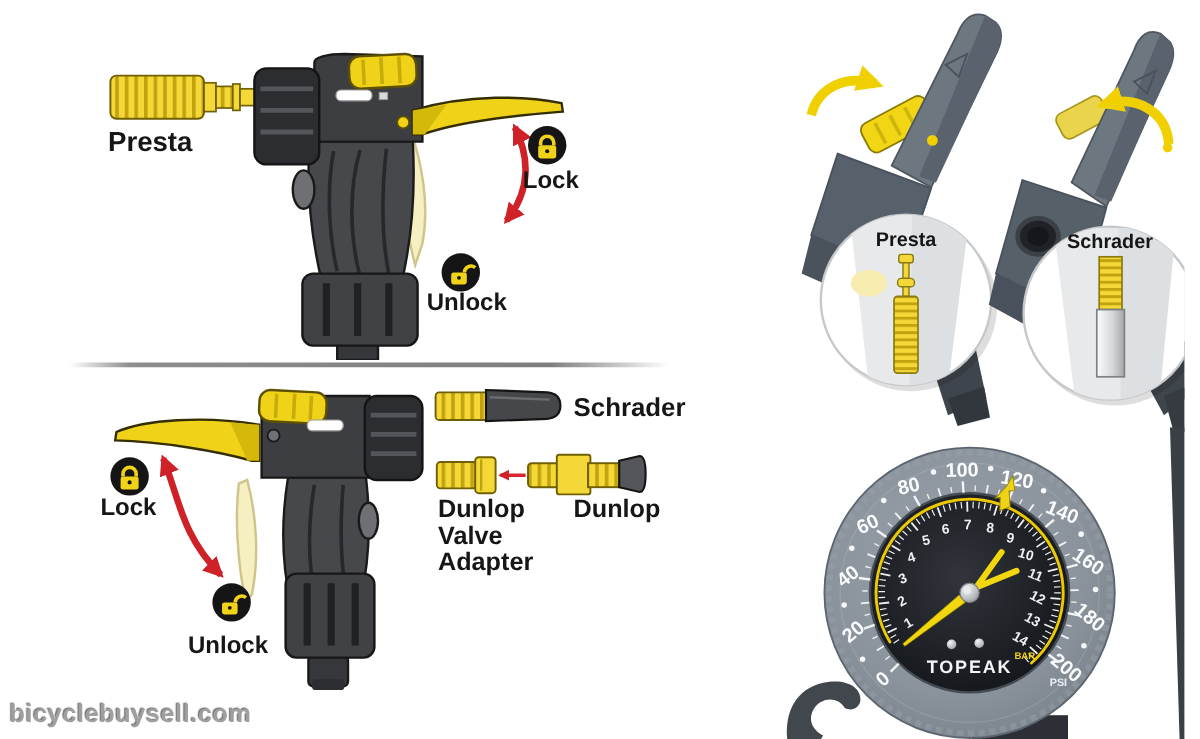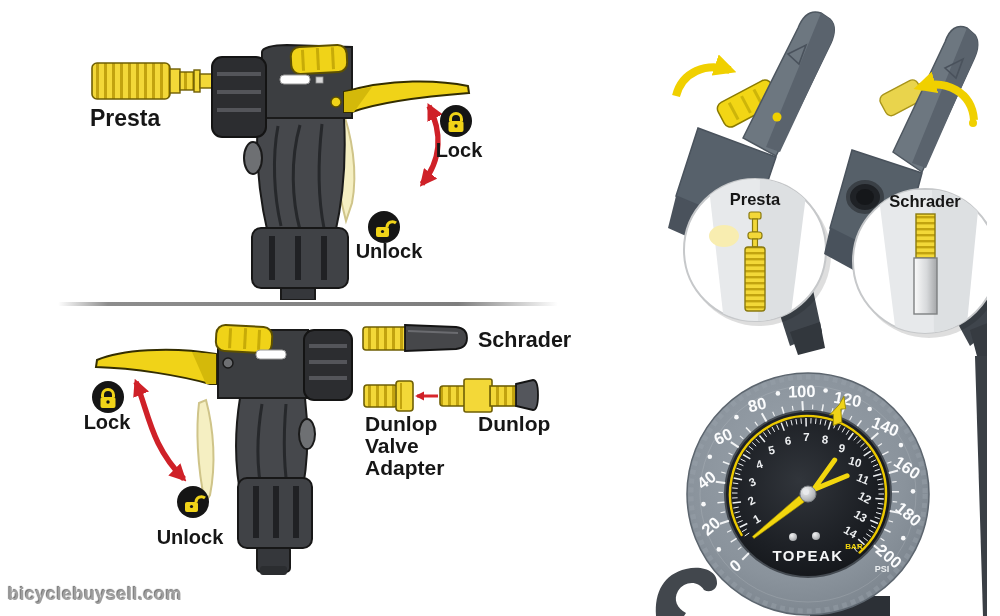--- a/index.html
+++ b/index.html
@@ -4,21 +4,21 @@
 <style>
   html,body{margin:0;padding:0;background:#fff;}
   #stage{position:relative;width:987px;height:616px;background:#fff;overflow:hidden;
          font-family:"Liberation Sans",sans-serif;}
   #stage svg{position:absolute;}
   .lbl{font-family:"Liberation Sans",sans-serif;font-weight:bold;fill:#161616;}
   .psi-num{font-family:"Liberation Sans",sans-serif;font-weight:bold;fill:#fbfcfd;font-size:16.5px;}
   .bar-num{font-family:"Liberation Sans",sans-serif;font-weight:bold;fill:#eef0f2;font-size:11.5px;}
   #divider{position:absolute;left:58px;top:302px;width:500px;height:4px;border-radius:2px;
     background:linear-gradient(to right, rgba(130,130,130,0), #8d8d8d 10%, #7e7e7e 80%, rgba(130,130,130,0));}
-  #watermark{position:absolute;left:8px;top:584px;font-size:18px;font-weight:bold;
+  #watermark{position:absolute;left:8px;top:584px;font-size:21px;font-weight:bold;
     color:#9f9f9f;letter-spacing:.5px;
     text-shadow:1px 1px 1px #ffffff,-1px -1px 1px #6e6e6e;}
 </style>
 </head>
 <body>
 
 <div id="stage">
 
   <svg style="left:0;top:0" width="660" height="300" viewBox="0 0 660 300">
     <defs>

